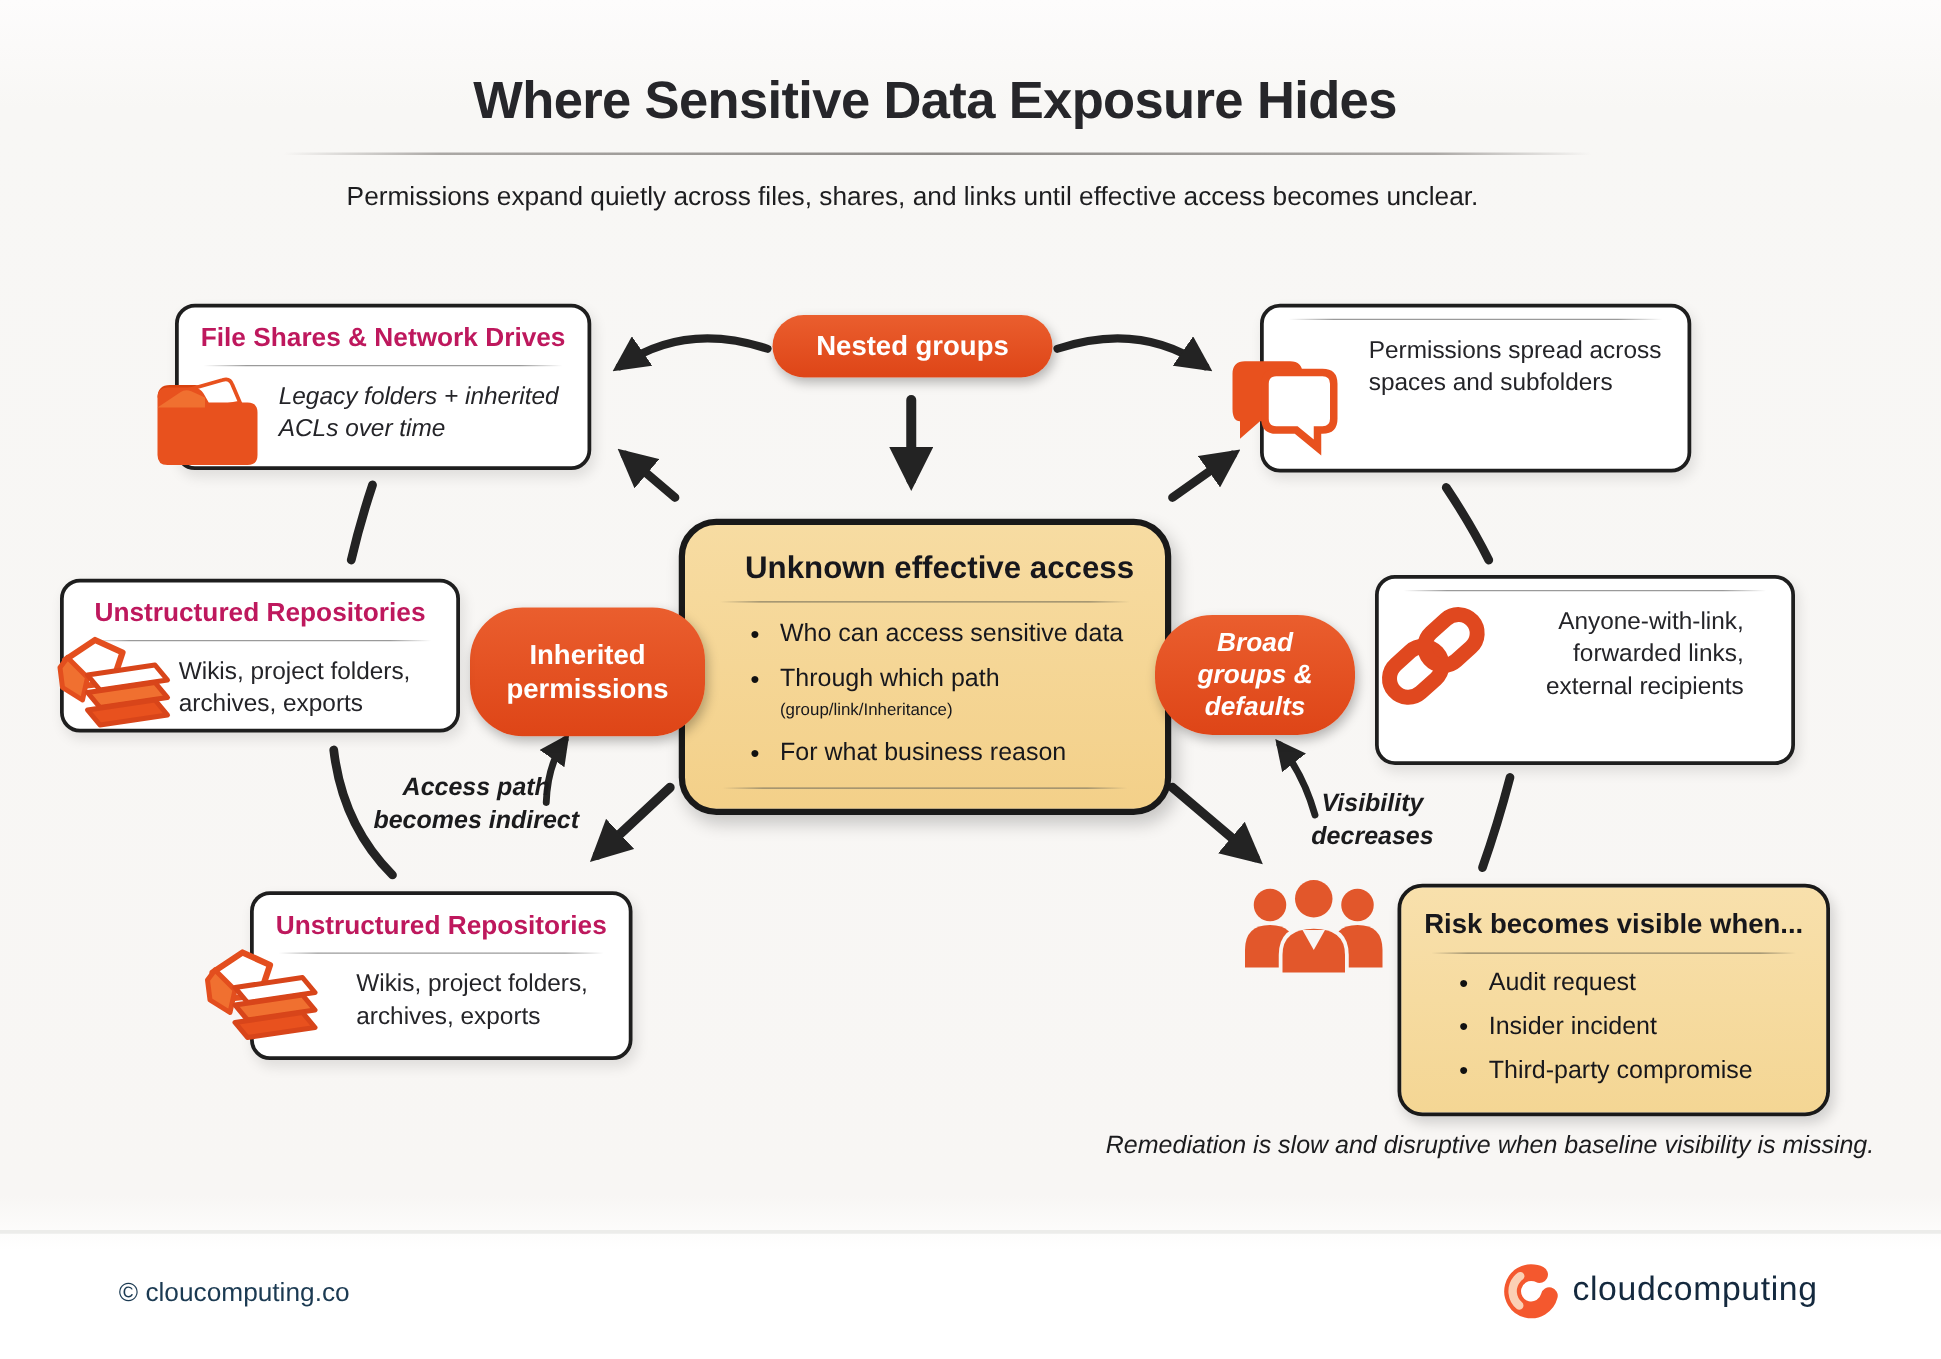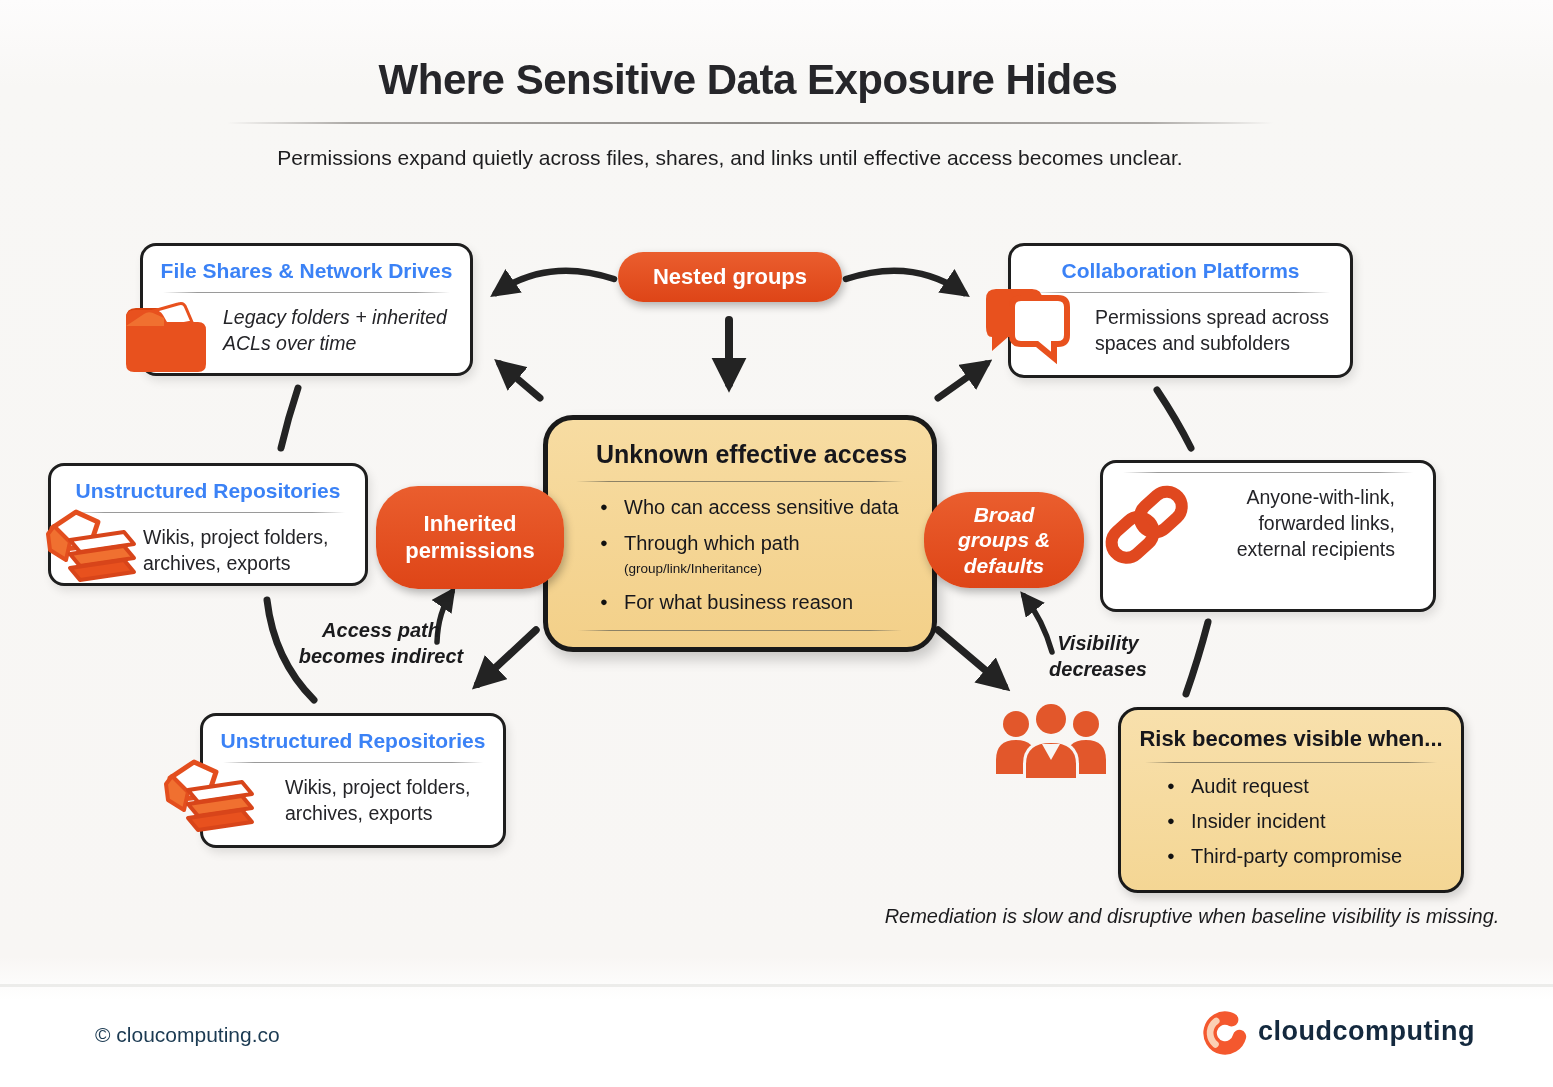--- a/index.html
+++ b/index.html
@@ -8,21 +8,21 @@
     background:linear-gradient(180deg,#fdfcfc 0%,#f8f7f5 8%,#f8f6f4 88%,#ffffff 92%);
     font-family:"Liberation Sans", sans-serif;color:#222;
   }
   .abs{position:absolute;}
   
   .page-title{top:56px;left:0;width:1496px;text-align:center;font-size:42px;font-weight:bold;color:#26262a;letter-spacing:-0.5px;}
   .title-rule{top:122px;left:227px;width:1046px;height:2px;background:linear-gradient(90deg,rgba(150,148,146,0) 0%,#aba8a5 12%,#8f8c89 50%,#aba8a5 88%,rgba(150,148,146,0) 100%);}
   .subtitle{top:146px;left:0;width:1460px;text-align:center;font-size:21px;color:#1d1d1f;}
   
   .node{background:#ffffff;border:3px solid #1e1e1e;border-radius:16px;box-shadow:3px 5px 10px rgba(0,0,0,.10);box-sizing:border-box;}
-  .node-title{font-weight:bold;font-size:21px;text-align:center;padding-top:13px;color:#3b82f6;}
+  .node-title{font-weight:bold;font-size:21px;text-align:center;padding-top:13px;color:#be185d;}
   .node-sep{height:1px;background:linear-gradient(90deg,rgba(0,0,0,0),#9a9a9a 12%,#9a9a9a 88%,rgba(0,0,0,0));margin:9px 20px 0;}
   .node-body{font-size:19.5px;color:#242428;line-height:1.34;padding-top:11px;}
   
   .pill{display:flex;align-items:center;justify-content:center;text-align:center;color:#fff;font-weight:bold;
         background:linear-gradient(180deg,#EA5E2E 0%,#DE4517 100%);box-shadow:2px 4px 9px rgba(0,0,0,.28);box-sizing:border-box;line-height:1.22;}
   
   .center-box{background:linear-gradient(180deg,#F7DCA2 0%,#F3D089 100%);border:5px solid #191919;border-radius:30px;box-shadow:4px 7px 14px rgba(0,0,0,.20);box-sizing:border-box;}
   .center-title{font-weight:bold;font-size:25px;color:#17171c;padding:20px 0 0 48px;}
   .center-sep{height:1px;background:linear-gradient(90deg,rgba(0,0,0,0),#8d8265 10%,#8d8265 90%,rgba(0,0,0,0));margin:12px 28px 0;}
   .blist{list-style:none;margin:14px 0 0 0;padding:0 18px 0 52px;}
@@ -34,21 +34,21 @@
   .risk-sep{height:1px;background:linear-gradient(90deg,rgba(0,0,0,0),#8d8265 10%,#8d8265 90%,rgba(0,0,0,0));margin:10px 24px 0;}
   .risk-list{list-style:none;margin:12px 0 0 0;padding:0 14px 0 46px;}
   .risk-list li{position:relative;font-size:20px;color:#17171c;margin:12px 0;padding-left:24px;}
   .risk-list li::before{content:"●";position:absolute;left:0;top:3px;font-size:13px;color:#111;}
   
   .annot{font-style:italic;font-weight:bold;font-size:20px;color:#1b1b1d;line-height:1.32;text-align:center;}
   .note{font-style:italic;font-size:20px;color:#1b1b1d;text-align:center;}
   
   .footer-rule{top:984px;left:0;width:1553px;height:3px;background:#ececea;}
   .copyright{top:1023px;left:95px;font-size:21px;color:#1b3a52;}
-  .brand-text{top:1016px;left:1258px;font-size:27px;font-weight:bold;color:#14293e;letter-spacing:0.5px;}
+  .brand-text{top:1016px;left:1258px;font-size:27px;font-weight:normal;color:#14293e;letter-spacing:0.5px;}
   svg{display:block;}
 </style>
 </head>
 <body>
 
 <div class="canvas">
 
   <div class="abs page-title">Where Sensitive Data Exposure Hides</div>
   <div class="abs title-rule"></div>
   <div class="abs subtitle">Permissions expand quietly across files, shares, and links until effective access becomes unclear.</div>
@@ -88,21 +88,20 @@
       <path d="M10 26 Q10 18 18 18 L38 18 Q44 18 47 23 L51 30 L82 30 Q90 30 90 38 L90 72 Q90 80 82 80 L18 80 Q10 80 10 72 Z" fill="#E8511E"></path>
       <path d="M10 34 L28 22 Q32 19 37 21 L48 26 L48 34 Z" fill="#F07030"></path>
     </svg>
   </div>
 
   <div class="abs pill" style="left:618px;top:252px;width:224px;height:50px;border-radius:27px;font-size:22px;">
     <span>Nested groups</span>
   </div>
 
   <div class="abs node" style="left:1008px;top:243px;width:345px;height:135px;">
-    <div class="node-title">Collaboration Platforms</div>
     <div class="node-sep"></div>
     <div class="node-body" style="padding-left:84px;padding-right:14px;">Permissions spread across spaces and subfolders</div>
   </div>
   <div class="abs" style="left:978px;top:281px;">
     <svg width="96" height="90" viewBox="0 0 96 90">
       <path d="M8 18 Q8 8 18 8 L54 8 Q64 8 64 18 L64 46 Q64 56 54 56 L30 56 L14 70 L14 56 Q8 56 8 46 Z" fill="#E8511E"></path>
       <path d="M34 26 Q34 17 43 17 L80 17 Q89 17 89 26 L89 54 Q89 63 80 63 L76 63 L76 77 L59 63 L43 63 Q34 63 34 54 Z" fill="#ffffff" stroke="#E8511E" stroke-width="6"></path>
     </svg>
   </div>
 

